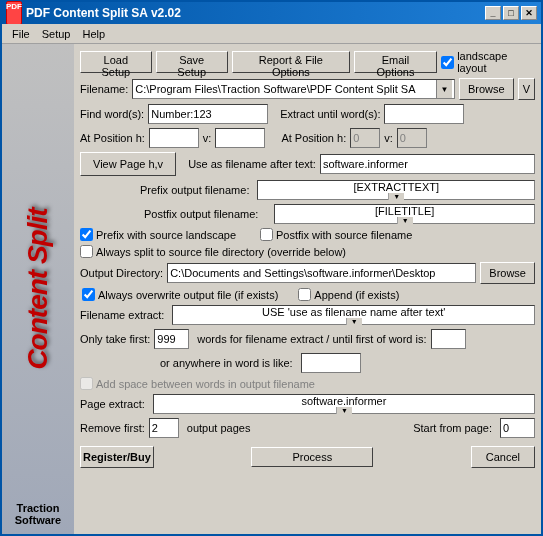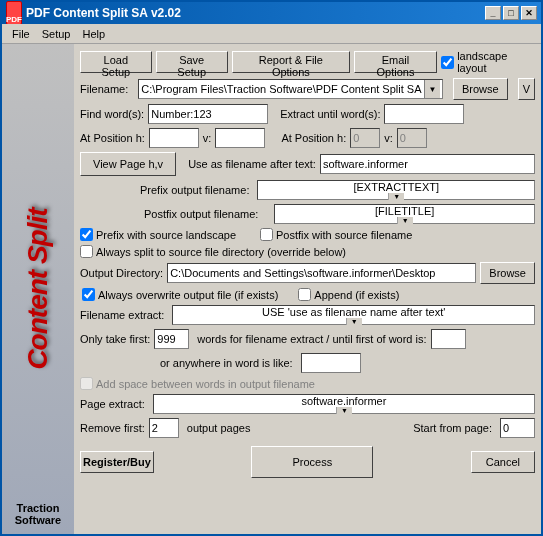--- a/index.html
+++ b/index.html
@@ -35,21 +35,21 @@
     }
 
     .titlebar-icon {
       width: 16px;
       height: 24px;
       margin-right: 4px;
       background: #ff4444;
       border: 1px solid #cc0000;
       border-radius: 2px;
       display: flex;
-      align-items: flex-end;
+      align-items: flex-start;
       justify-content: center;
       font-size: 9px;
       font-weight: bold;
       color: white;
     }
 
     .titlebar-title { flex: 1; }
 
     .titlebar-buttons {
       display: flex;
@@ -165,21 +165,21 @@
     .checkbox-label {
       display: flex;
       align-items: center;
       gap: 3px;
       font-size: 11px;
     }
 
     .filename-row {
       display: flex;
       align-items: center;
-      gap: 10px;
+      gap: 4px;
       flex-shrink: 0;
     }
 
     .filename-label { font-size: 11px; }
 
     .filename-combo {
       flex: 1;
       height: 20px;
       background: white;
       border: 1px solid #808080;
@@ -239,21 +239,21 @@
     .process-btn {
       background: #d4d0c8;
       border: 1px solid #888;
       border-top-color: #fff;
       border-left-color: #fff;
       border-bottom-color: #404040;
       border-right-color: #404040;
       padding: 3px 40px;
       font-size: 11px;
       cursor: pointer;
-      height: 32px;
+      height: 20px;
       text-align: center;
     }
 
     .view-page-btn {
       padding: 3px 12px;
       height: 24px;
     }
 
     input[type="checkbox"] { width: 13px; height: 13px; cursor: pointer; }
     .spacer { flex: 1; }

